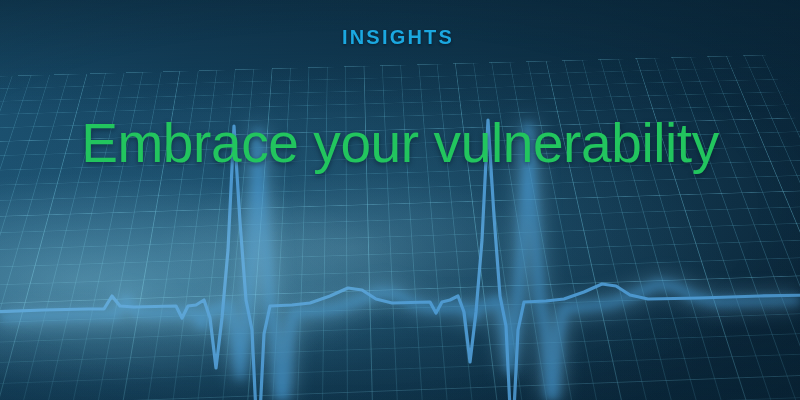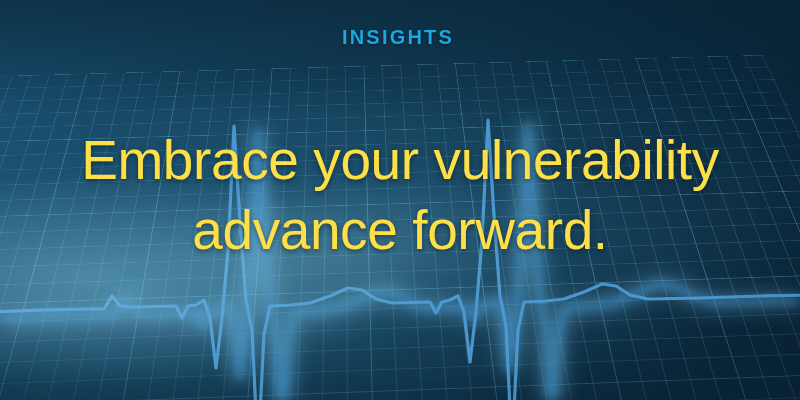--- a/index.html
+++ b/index.html
@@ -81,28 +81,27 @@
     font-size:20px;
     font-weight:bold;
     letter-spacing:2.2px;
     text-shadow:0 1px 3px rgba(4,22,36,.75);
   }
 
   .headline{
     position:absolute;
     left:0;right:0;top:108px;
     text-align:center;
-    color:#fde047;
+    color:#22c55e;
     font-size:55px;
     line-height:70px;
     font-weight:300;
     letter-spacing:-0.4px;
     text-shadow:0 2px 5px rgba(5,24,38,.55);
     padding:0 54px;
-    margin-top:17px;
   }
   .headline .ln{display:block;white-space:nowrap;}
 </style>
 </head>
 <body>
 
 <div id="card" style="width: 800px; height: 400px;">
 
   <div class="bg-base"></div>
 
@@ -126,17 +125,16 @@
 
   <div class="wash"></div>
   <div class="vignette"></div>
 
   <div class="content">
 
     <div class="eyebrow">INSIGHTS</div>
 
     <div class="headline">
       <span class="ln">Embrace your vulnerability</span>
-      <span class="ln">advance forward.</span>
     </div>
 
   </div>
 </div>
 
 </body></html>

